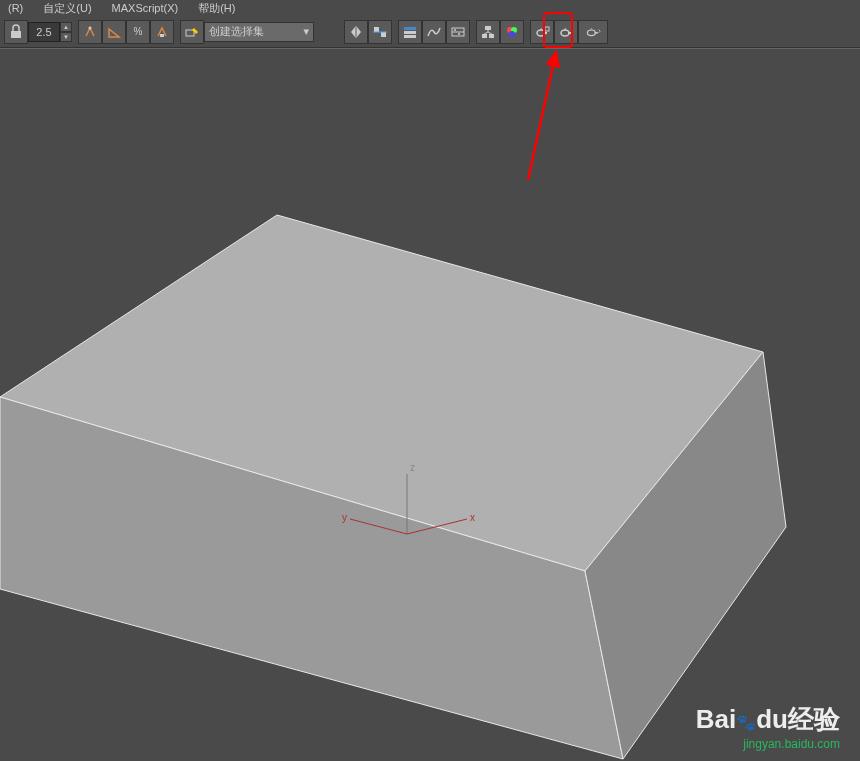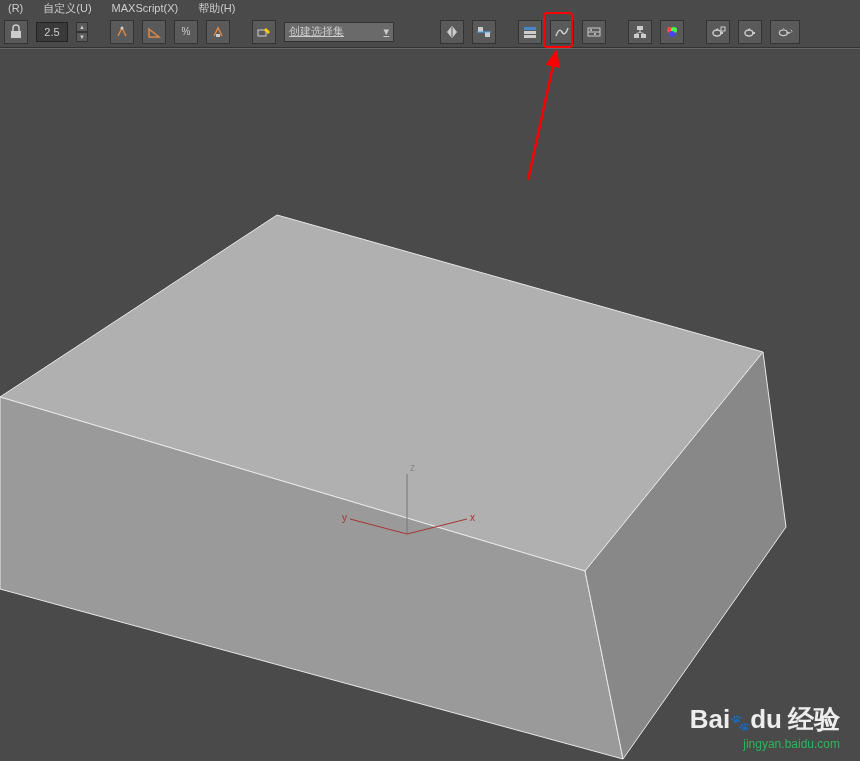--- a/index.html
+++ b/index.html
@@ -26,21 +26,21 @@
       padding: 0 4px;
       cursor: pointer;
     }
     .toolbar {
       height: 32px;
       background: #4a4a4a;
       border-bottom: 1px solid #333;
       display: flex;
       align-items: center;
       padding: 0 4px;
-      gap: 8px;
+      gap: 0;
     }
     .tb-btn {
       width: 24px;
       height: 24px;
       background: #5a5a5a;
       border: 1px solid #333;
       display: flex;
       align-items: center;
       justify-content: center;
       cursor: pointer;
@@ -78,21 +78,20 @@
       width: 110px;
       height: 20px;
       background: #6a6a6a;
       border: 1px solid #333;
       color: #ccc;
       display: flex;
       align-items: center;
       justify-content: space-between;
       padding: 0 4px;
       font-size: 11px;
-      text-decoration: underline;
     }
     .sep { width: 6px; }
     .sep-wide { width: 30px; }
     .highlight-box {
       position: absolute;
       top: 12px;
       left: 543px;
       width: 30px;
       height: 36px;
       border: 2px solid #ff0000;
@@ -135,21 +134,20 @@
       right: 20px;
       color: #fff;
       text-align: right;
       opacity: 0.9;
     }
     .wm-logo {
       font-size: 26px;
       font-weight: bold;
       display: flex;
       align-items: center;
-      gap: 6px;
     }
     .wm-sub {
       font-size: 12px;
       color: #22c55e;
     }
     .paw {
       font-size: 16px;
     }
     .icon-svg { width: 16px; height: 16px; }
   </style>

